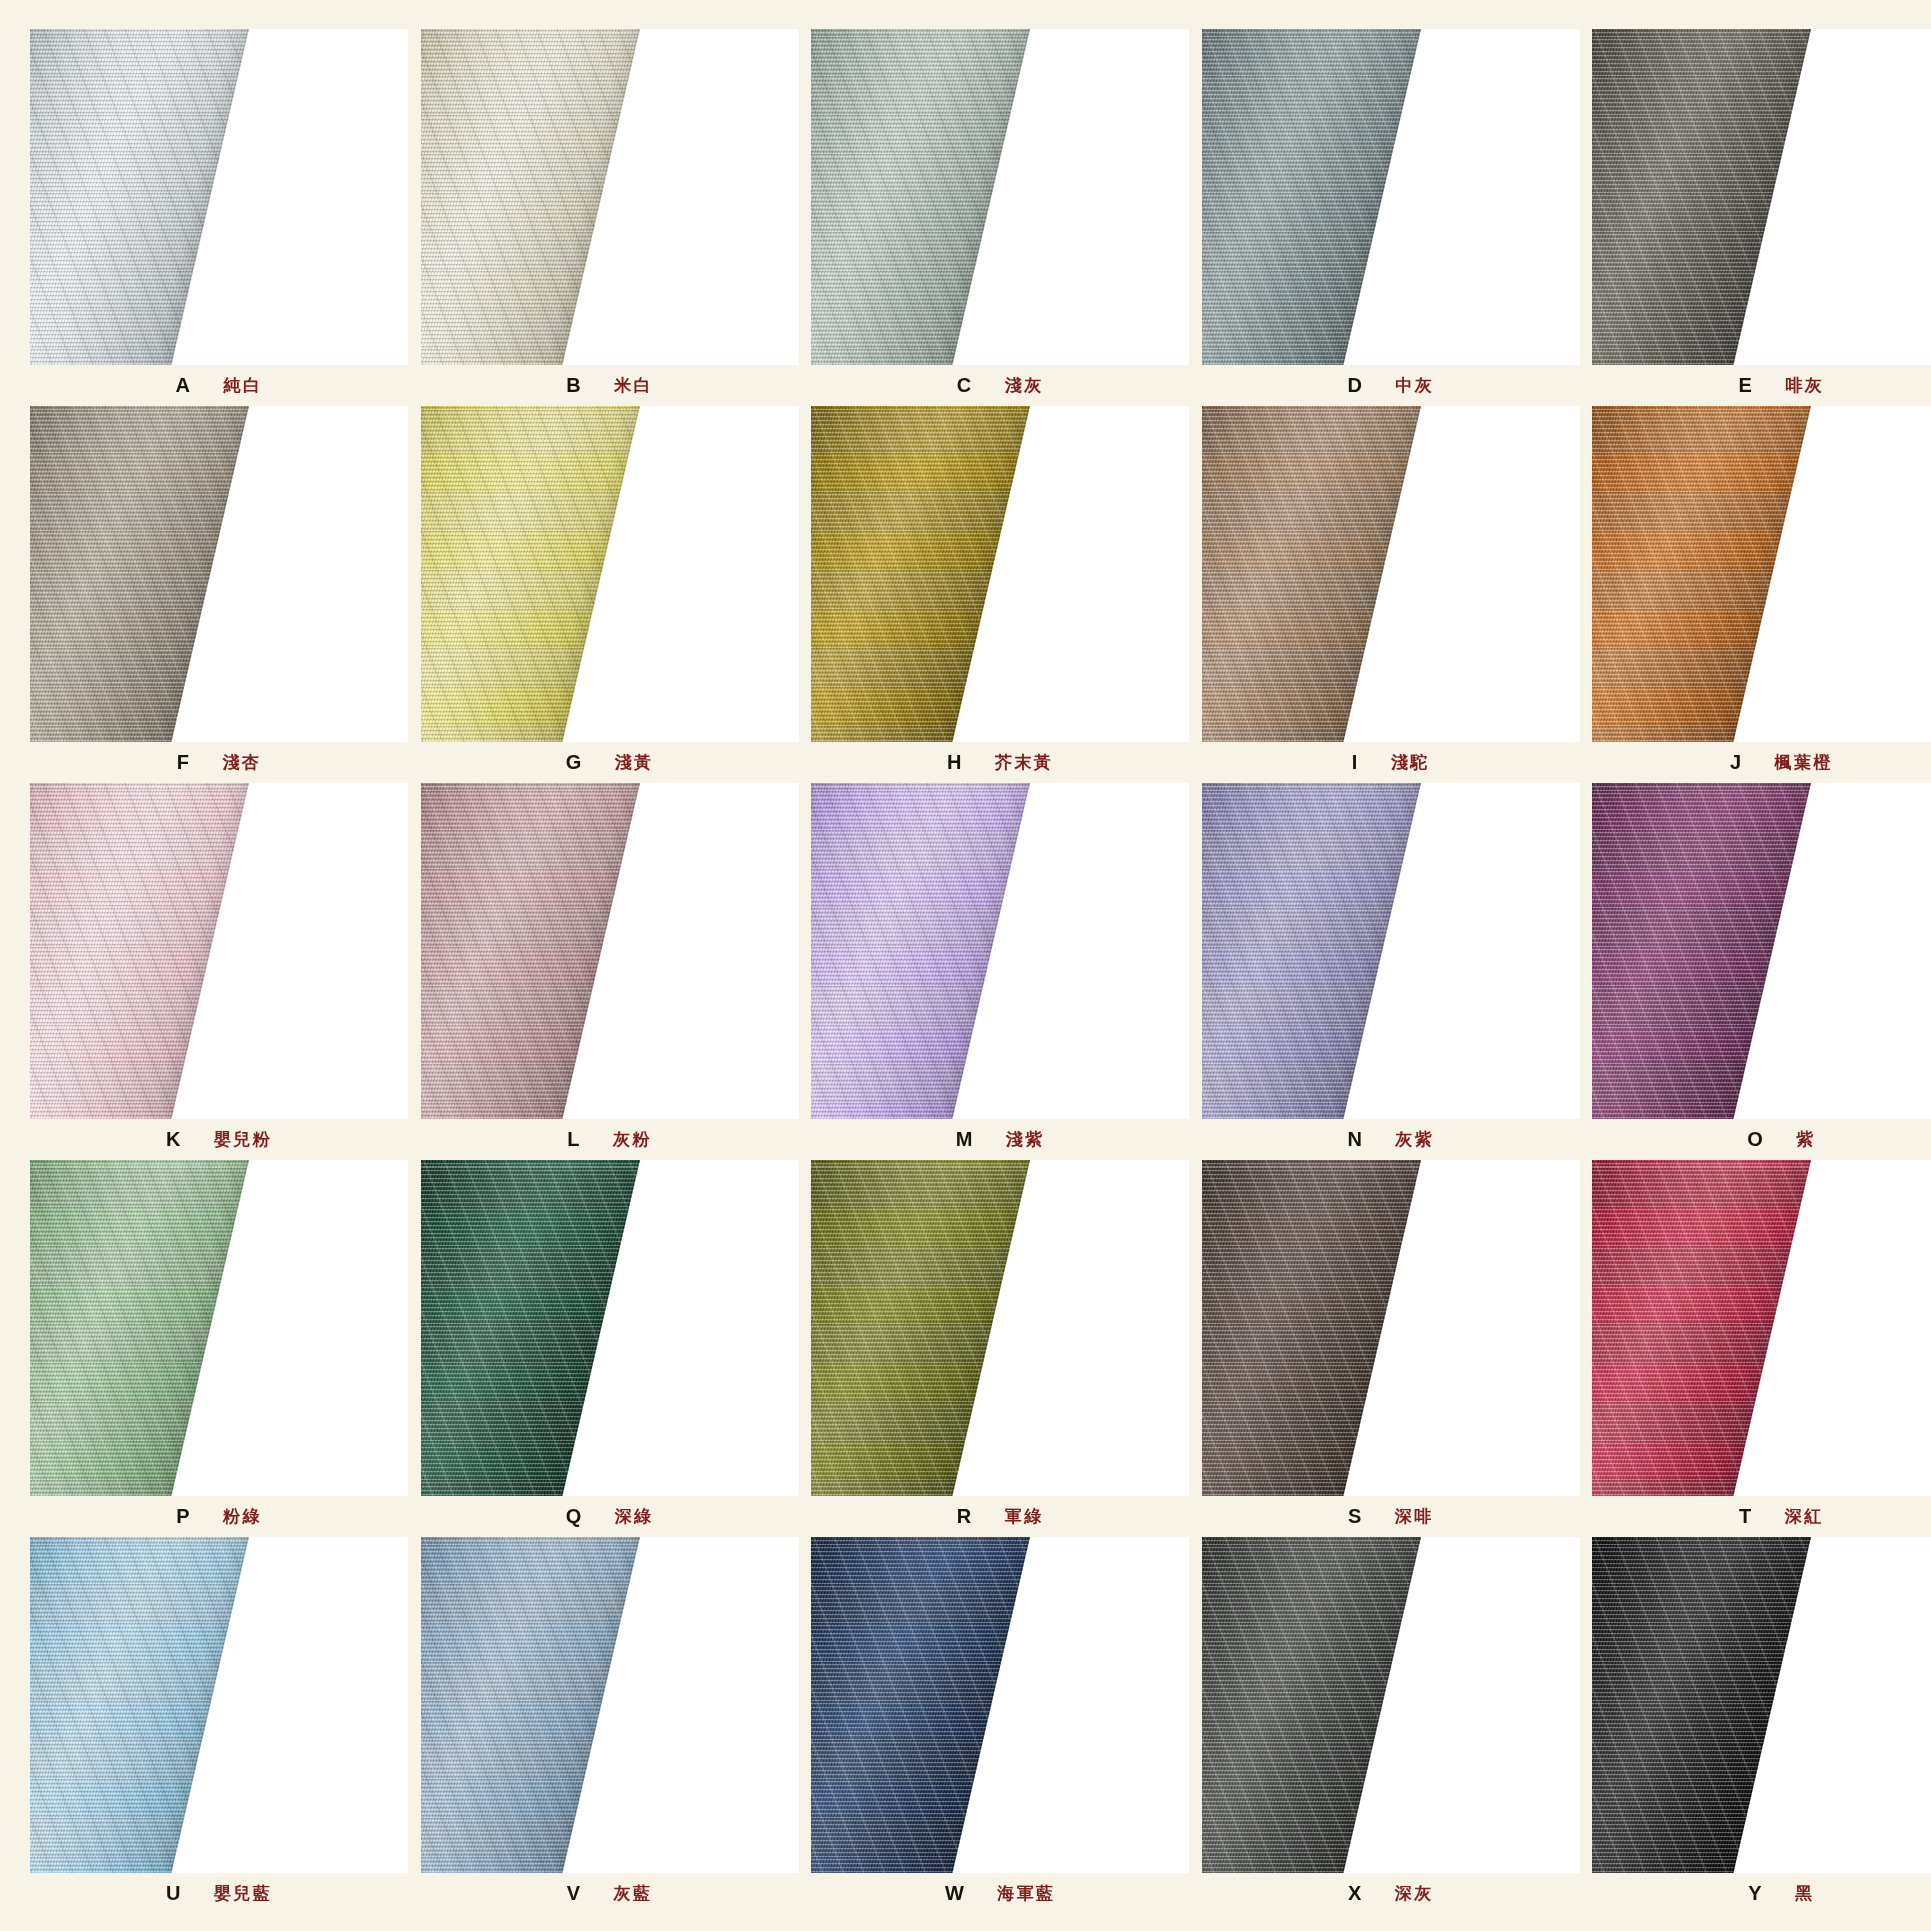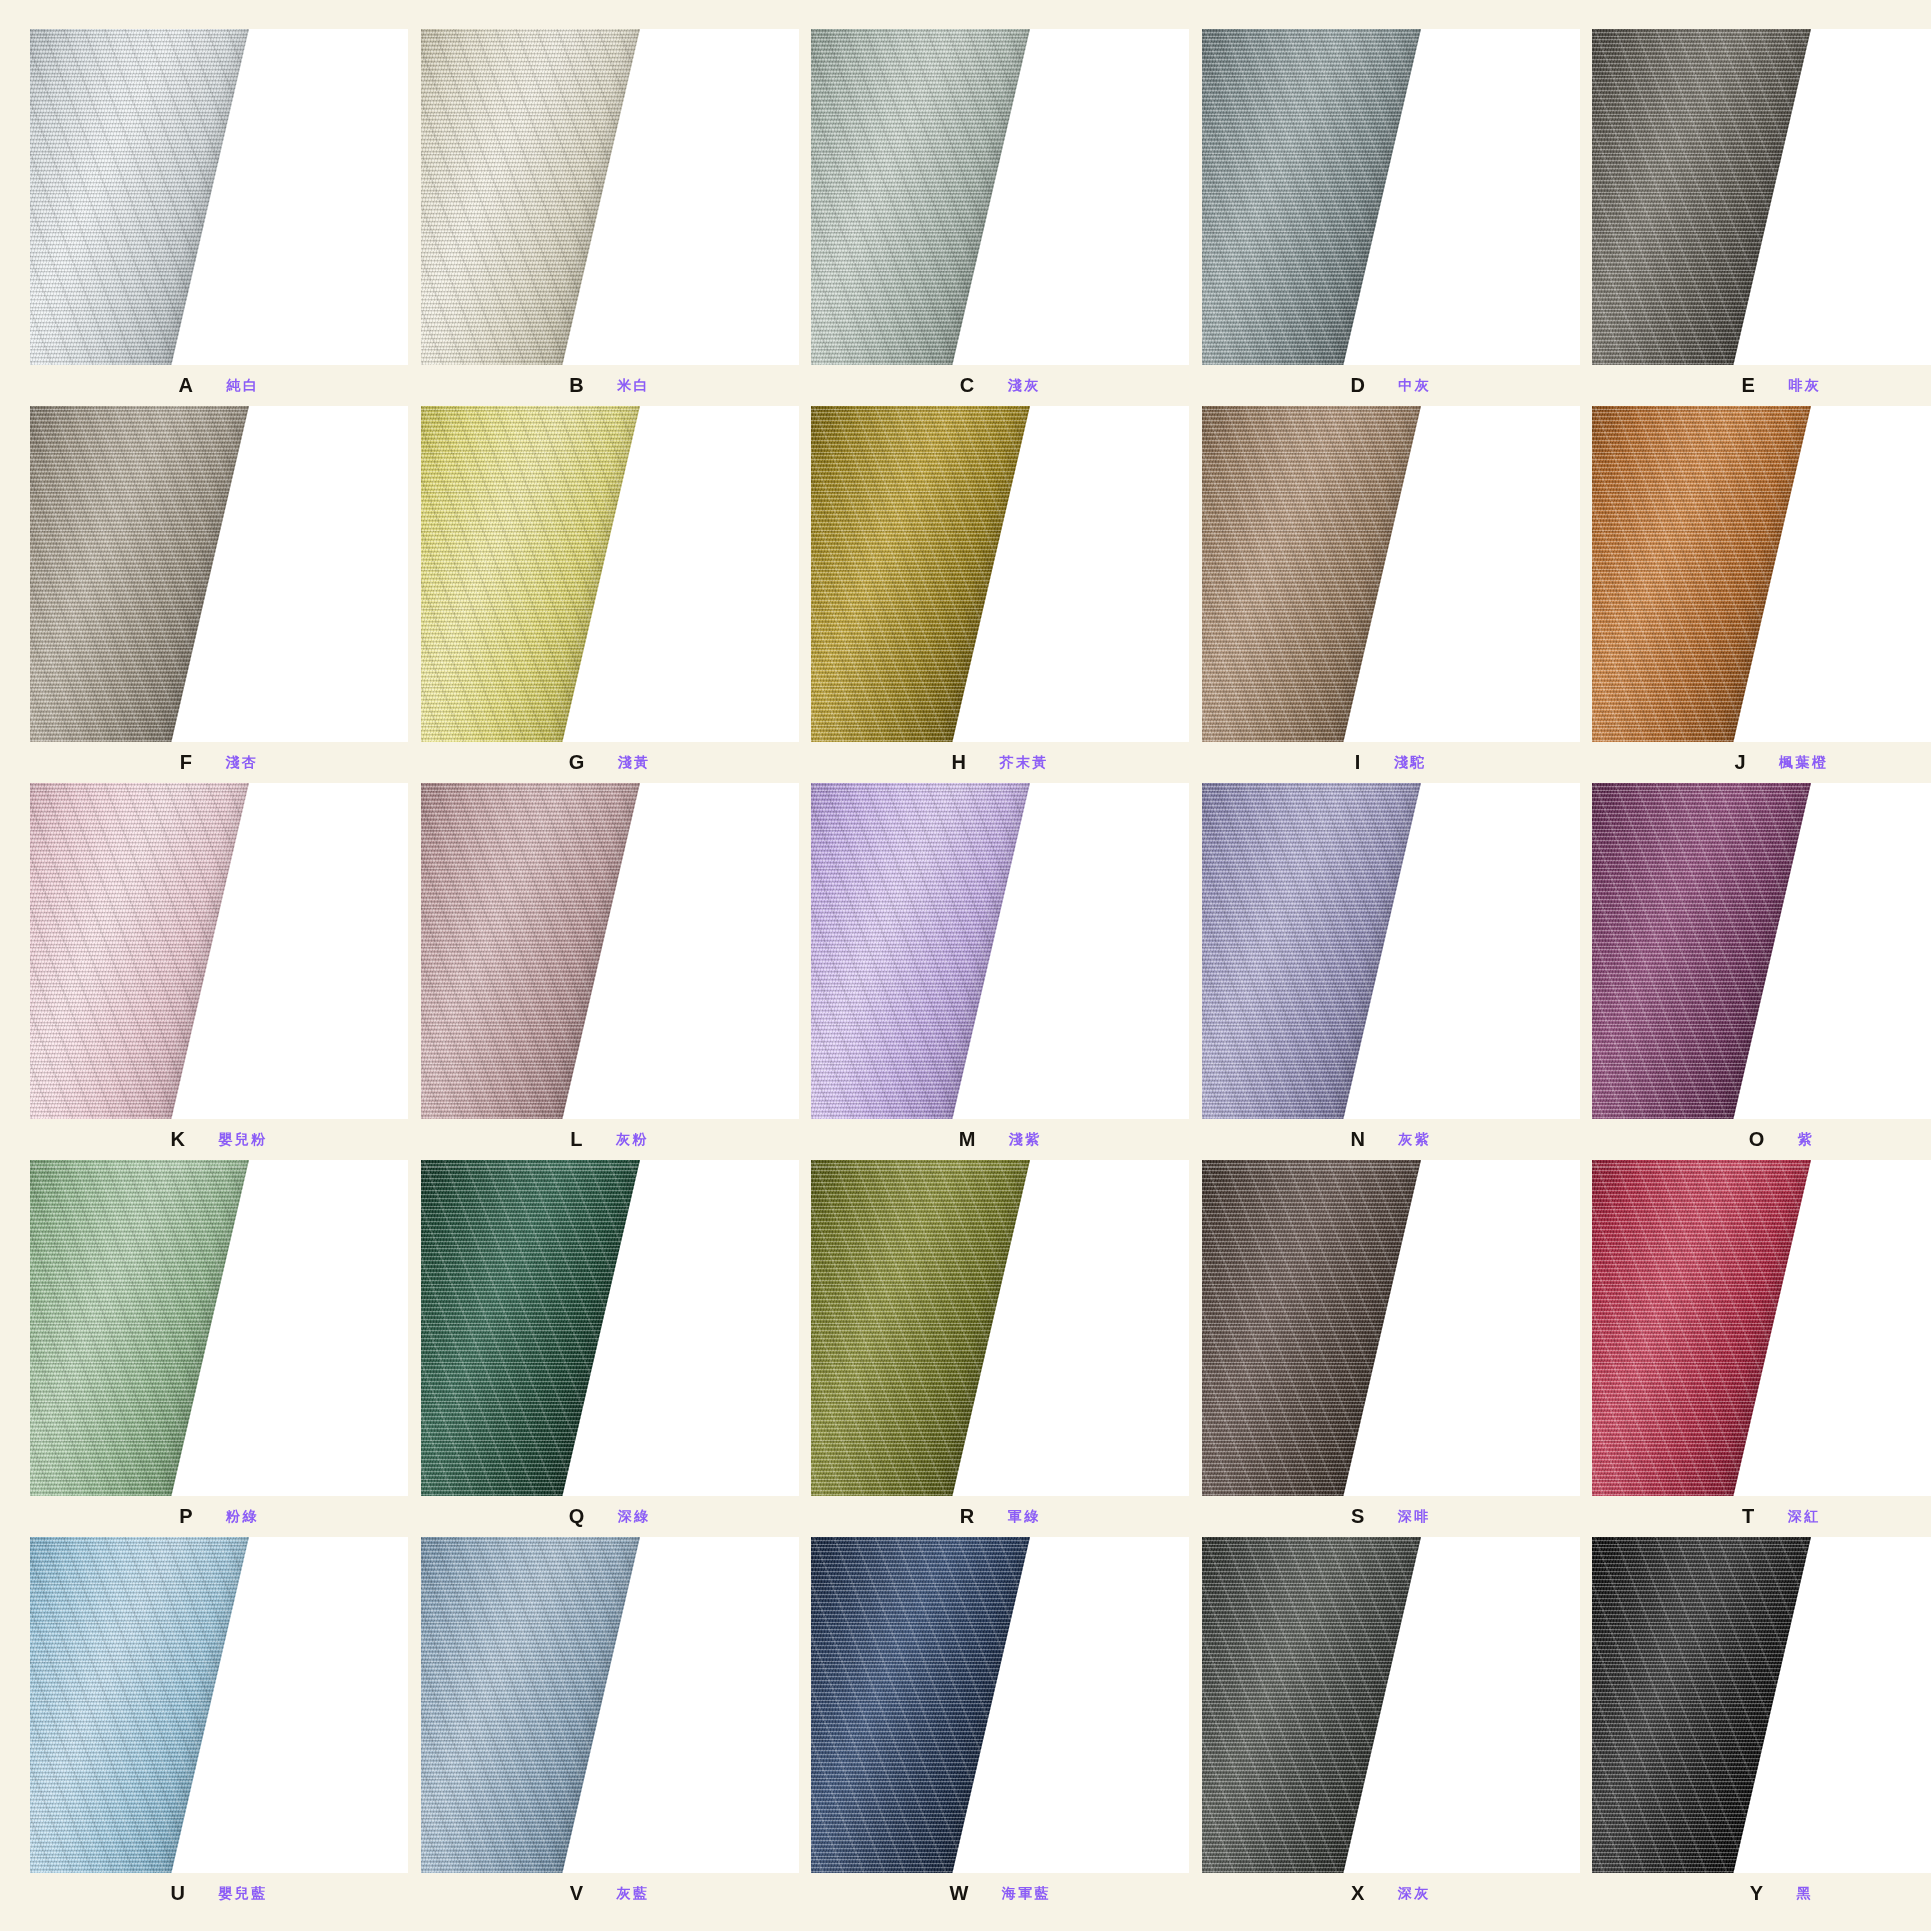--- a/index.html
+++ b/index.html
@@ -137,23 +137,23 @@
     justify-content: center;
     gap: 33px;
   }
   .code {
     font-size: 20px;
     font-weight: bold;
     color: #17140f;
     letter-spacing: 0.5px;
   }
   .cname {
-    font-size: 14px;
+    font-size: 17px;
     font-weight: bold;
-    color: #8b5cf6;
+    color: #7f1d1d;
     letter-spacing: 2.4px;
     font-family: "DejaVu Sans", "Liberation Sans", sans-serif;
   }
 </style>
 </head>
 <body>
 
 <div id="swatch-grid">
     <div class="swatch-cell">
       <div class="photo">

